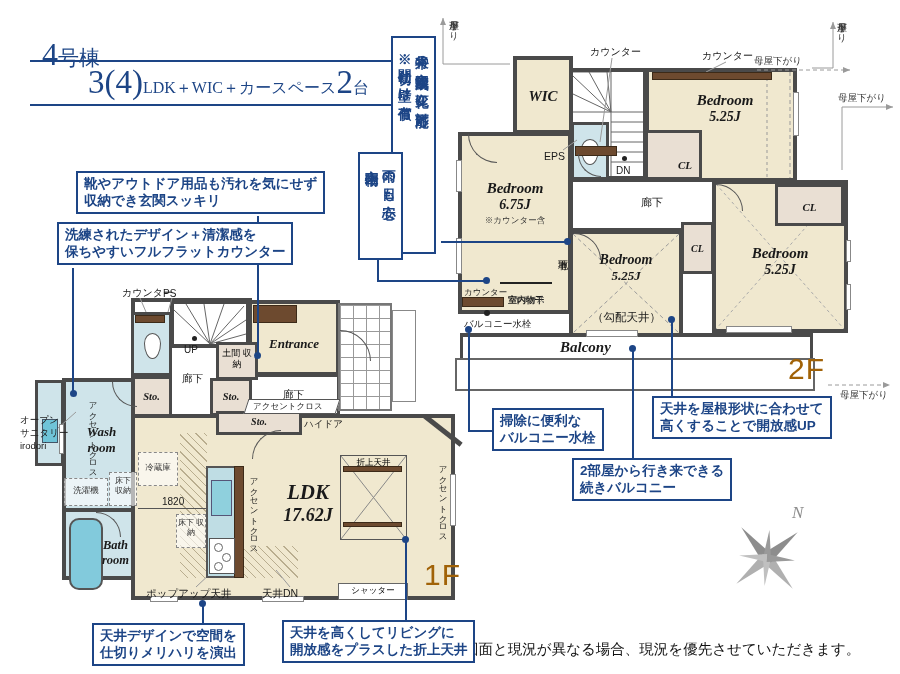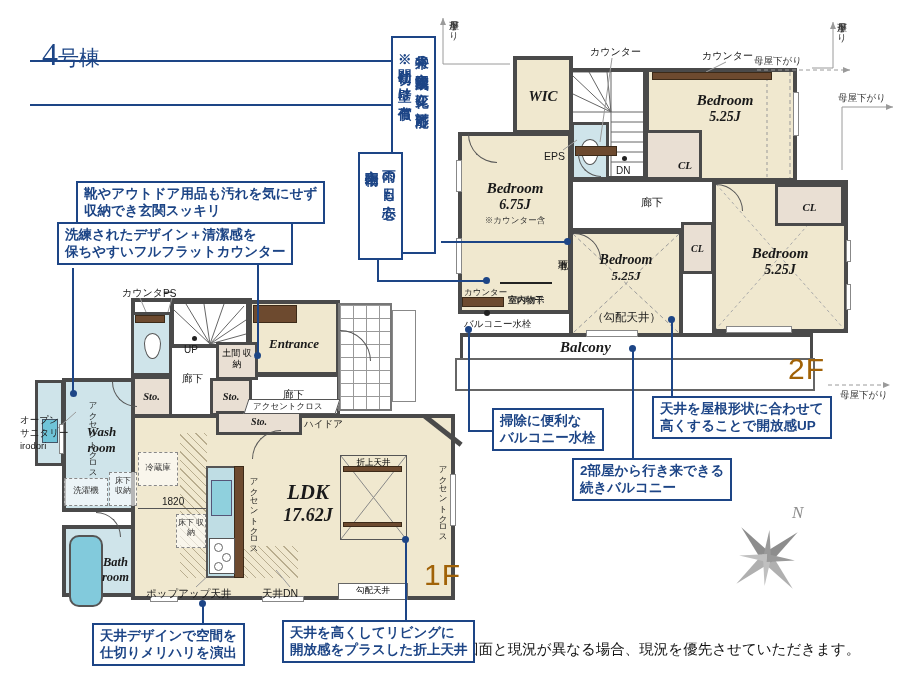--- a/index.html
+++ b/index.html
@@ -35,23 +35,26 @@
 </style>
 </head>
 <body>
 
 <div id="canvas">
 
   <div class="lbl blue" style="left:42px;top:14px;font-family:'Liberation Serif',serif;">
     <span style="font-size:32px;">4</span><span style="font-size:21px;">号棟</span>
   </div>
   <div class="hdr-line" style="left:30px;top:60px;width:362px;height:2px;"></div>
+  <div class="lbl blue" style="left:88px;top:62px;font-family:'Liberation Serif',serif;white-space:nowrap;">
+    <span style="font-size:33px;">3(4)</span><span style="font-size:16px;">LDK＋WIC＋カースペース</span><span style="font-size:33px;">2</span><span style="font-size:16px;">台</span>
+  </div>
   <div class="hdr-line" style="left:30px;top:104px;width:362px;height:2px;"></div>
 
-  <div class="co" style="left:76px;top:181px;">靴やアウトドア用品も汚れを気にせず
+  <div class="co" style="left:76px;top:171px;">靴やアウトドア用品も汚れを気にせず
 収納でき玄関スッキリ</div>
   <div class="co" style="left:57px;top:222px;">洗練されたデザイン＋清潔感を
 保ちやすいフルフラットカウンター</div>
   <div class="co vert" style="left:391px;top:36px;height:202px;">将来の家族構成の変化に対応可能
 ※間仕切り壁は有償</div>
   <div class="co vert" style="left:358px;top:152px;height:92px;">雨の日も安心
 室内物干</div>
   <div class="co" style="left:492px;top:408px;">掃除に便利な
 バルコニー水栓</div>
   <div class="co" style="left:652px;top:396px;">天井を屋根形状に合わせて
@@ -293,29 +296,29 @@
   <div class="lbl" style="left:20px;top:414px;font-size:9.5px;line-height:1.35;color:#222;z-index:4;">オープン
 サニタリー
 irodori</div>
   <div class="dashedbox" style="left:64px;top:478px;width:42px;height:26px;">
     <div class="roomlabel" style="left:0;right:0;top:6px;font-size:8.5px;color:#333;">洗濯機</div>
   </div>
   <div class="dashedbox" style="left:109px;top:472px;width:26px;height:32px;">
     <div class="roomlabel" style="left:0;right:0;top:3px;font-size:8px;line-height:1.2;color:#333;">床下
 収納</div>
   </div>
-  <div class="rm water" style="left:62px;top:508px;width:73px;height:72px;margin-top:17px;">
+  <div class="rm water" style="left:62px;top:508px;width:73px;height:72px;">
     <div style="position:absolute;left:3px;top:6px;width:30px;height:68px;background:#82cadc;border:2px solid #555;border-radius:10px;"></div>
     <div class="roomlabel serif" style="left:34px;right:0;top:26px;font-size:12.5px;line-height:1.2;">Bath
 room</div>
   </div>
 
   <div class="hatch" style="left:240px;top:546px;width:58px;height:32px;"></div>
   <div class="abs" style="left:338px;top:583px;width:70px;height:17px;background:#fff;border:1.5px solid #666;box-sizing:border-box;z-index:3;">
-    <div class="roomlabel" style="left:0;right:0;top:1px;font-size:8.5px;">勾配天井</div>
+    <div class="roomlabel" style="left:0;right:0;top:1px;font-size:8.5px;">シャッター</div>
   </div>
   <div class="bigF" style="left:424px;top:558px;">1F</div>
   <div class="lbl" style="left:146px;top:587px;font-size:10.5px;z-index:4;">ポップアップ天井</div>
   <div class="lbl" style="left:262px;top:587px;font-size:10.5px;z-index:4;">天井DN</div>
 
   <div class="win" style="left:59px;top:424px;width:5px;height:30px;"></div>
   <div class="win" style="left:150px;top:596px;width:28px;height:6px;"></div>
   <div class="win" style="left:262px;top:596px;width:42px;height:6px;"></div>
   <div class="win" style="left:450px;top:474px;width:6px;height:52px;"></div>
   <div class="arc" style="left:340px;top:330px;width:30px;height:30px;border-right:1px solid #555;border-top:1px solid #555;border-radius:0 100% 0 0;z-index:3;"></div>

